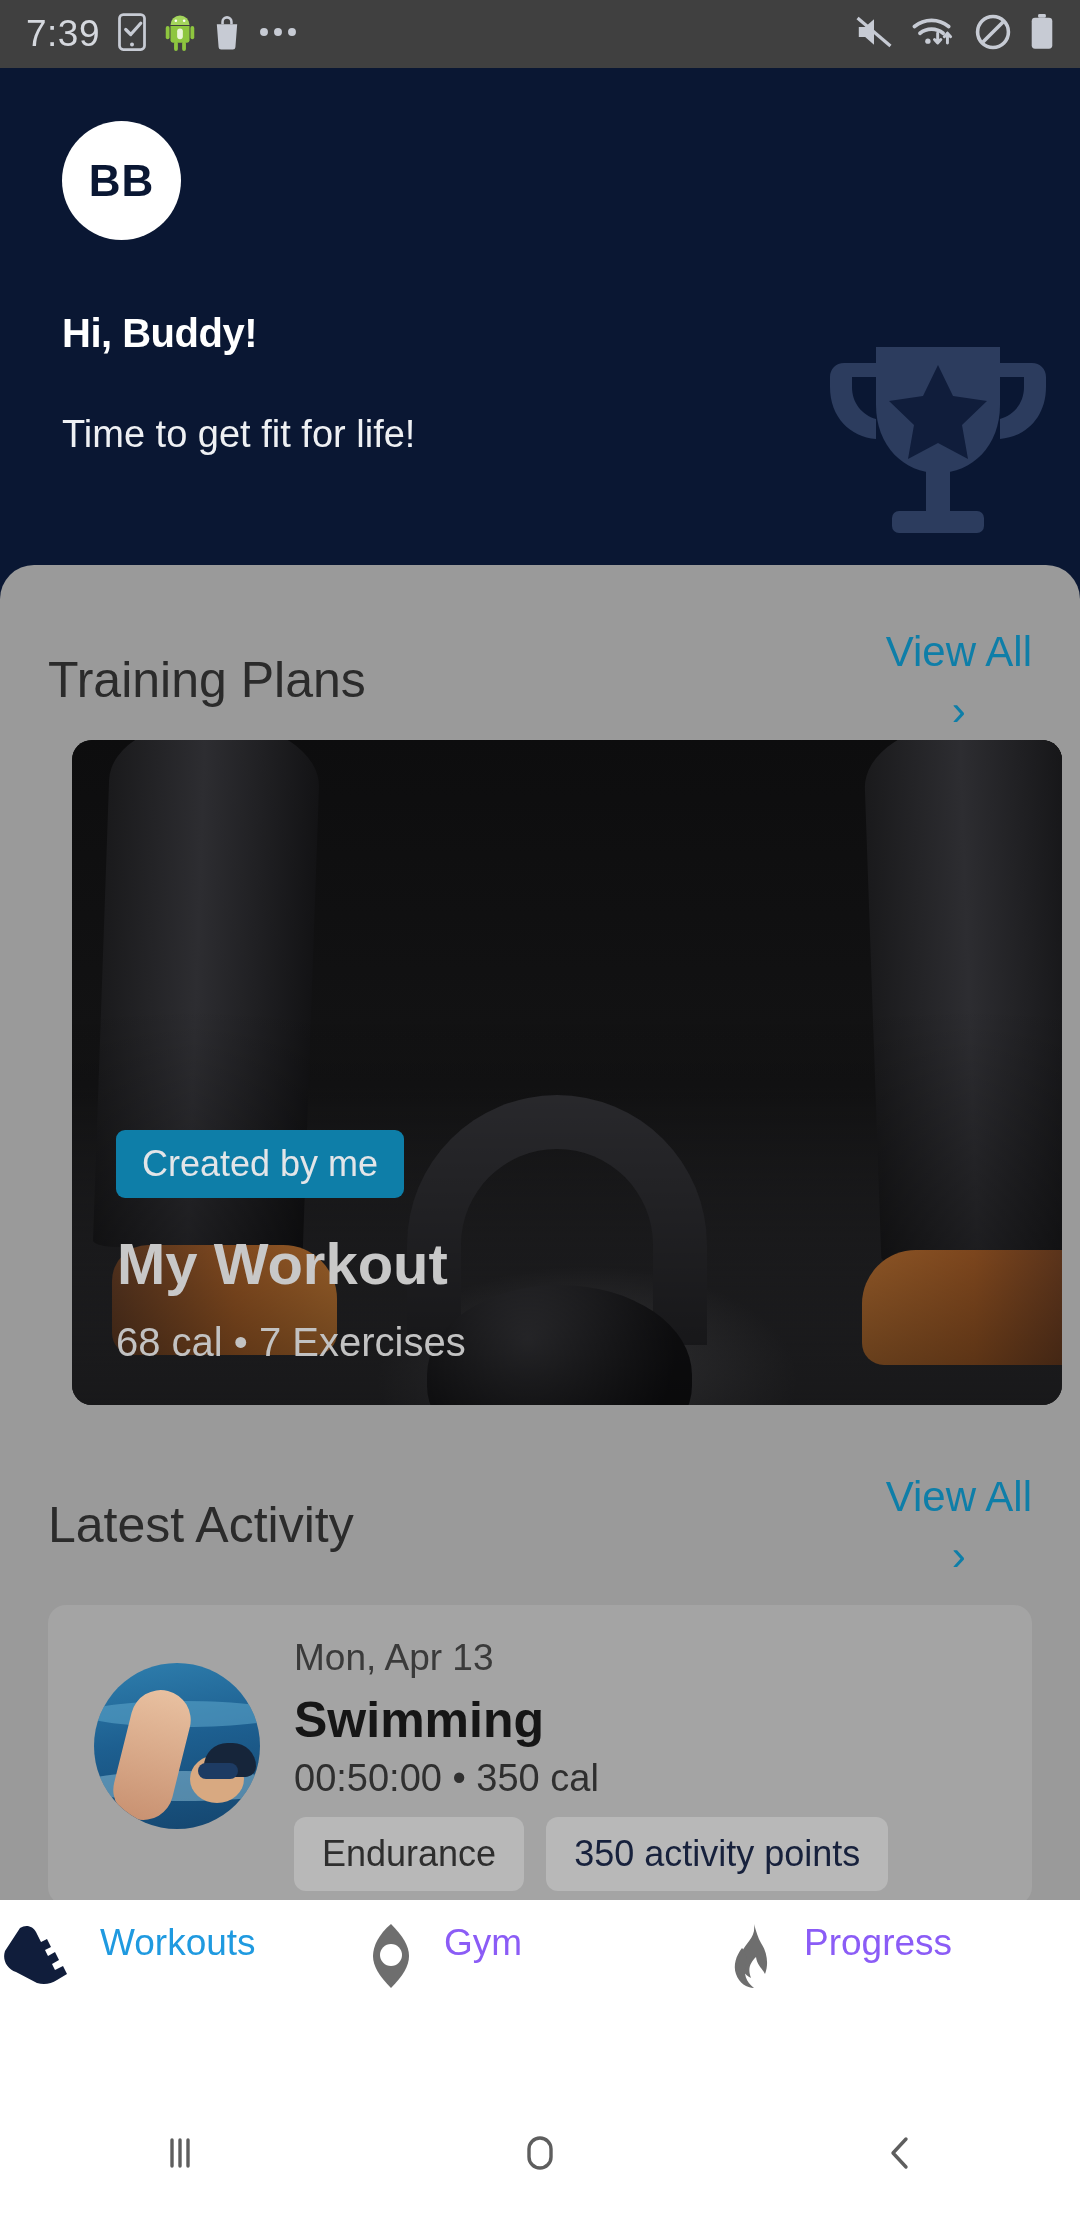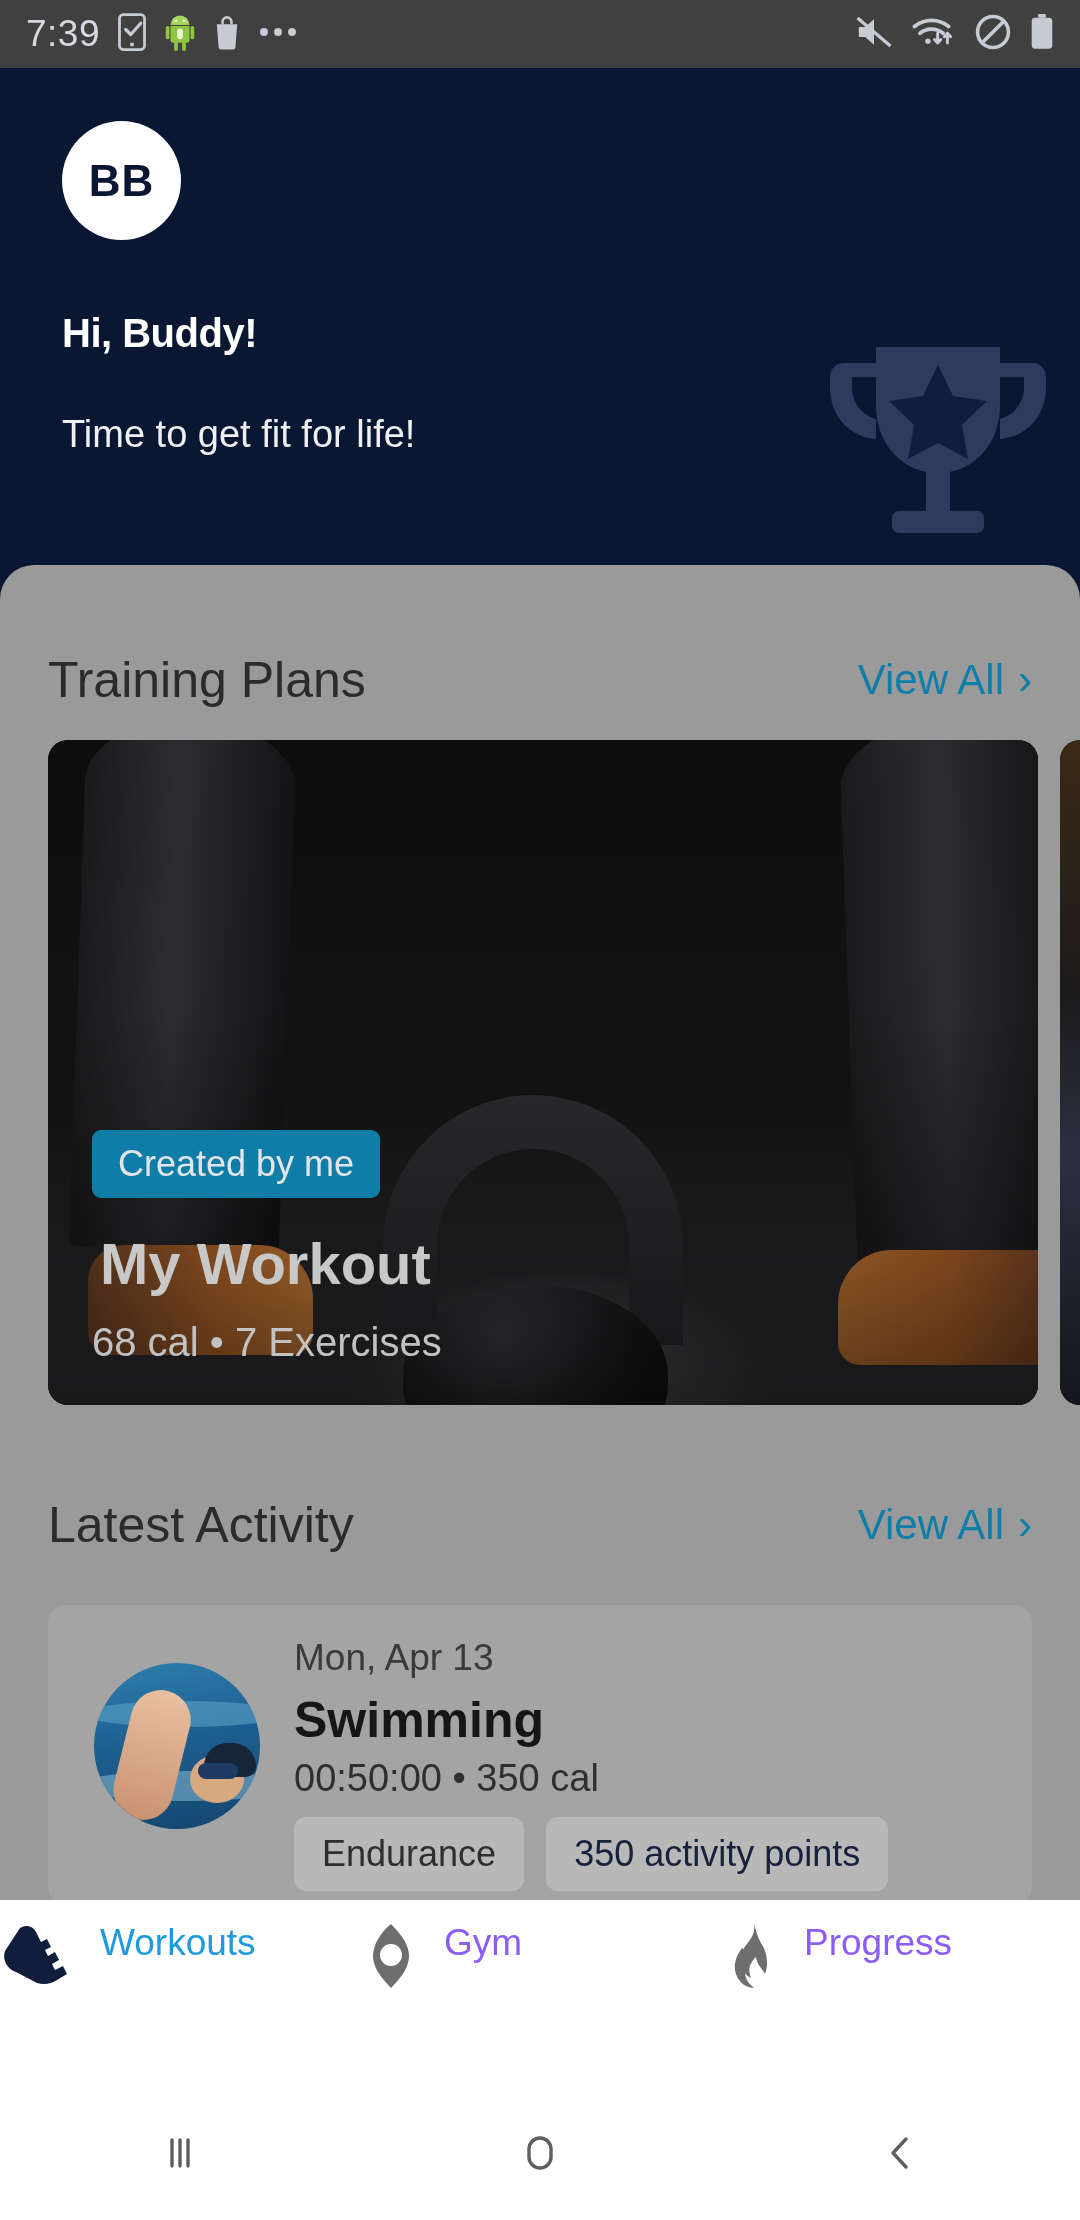--- a/index.html
+++ b/index.html
@@ -50,30 +50,30 @@
     overflow:hidden;
   }
 
   .section-head {
     display:flex; align-items:center; justify-content:space-between;
     padding:0 48px;
   }
   .section-title { font-size:50px; color:#2b2b2b; font-weight:400; }
   .view-all {
     display:flex; align-items:center; gap:14px;
-    font-size:42px; color:#0e7ea8; font-weight:400;
+    font-size:42px; color:#0e7ea8; font-weight:400;flex-direction:column;
   }
   .chev { font-size:42px; color:#0e7ea8; line-height:1; }
 
   
   #training-head { position:absolute; top:85px; left:0; width:1080px; height:60px; }
 
   #plan-carousel {
     position:absolute; top:175px; left:0; width:1080px; height:665px;
-    display:flex; gap:22px; padding-left:48px;text-align:right;
+    display:flex; gap:22px; padding-left:72px;text-align:right;
   }
   .plan-card {
     flex:0 0 auto; width:990px; height:665px; border-radius:20px;
     position:relative; overflow:hidden;
     background:#151515;
   }
   .plan-card.peek { width:160px; }
 
   
   .photo-kb { position:absolute; inset:0;
@@ -102,21 +102,21 @@
     border-radius:54px 36px 22px 22px; }
   .card-scrim { position:absolute; inset:0;
     background:linear-gradient(180deg, rgba(0,0,0,0) 40%, rgba(0,0,0,.58) 100%); }
 
   .badge {
     position:absolute; left:44px; top:390px;
     background:#0e7ea8; color:#e3e5e8;
     font-size:36px; padding:13px 26px; border-radius:9px;
   }
   .card-title {
-    position:absolute; left:52px; top:490px;
+    position:absolute; left:45px; top:490px;
     font-size:58px; font-weight:bold; color:#c8c8c8;
   }
   .card-meta {
     position:absolute; left:44px; top:580px;
     font-size:40px; color:#c2c2c2;
   }
 
   .photo-gym { position:absolute; inset:0;
     background:linear-gradient(180deg,#3a2a15 0%,#1c1a1b 38%,#2b3040 62%,#14161c 100%); }
 

